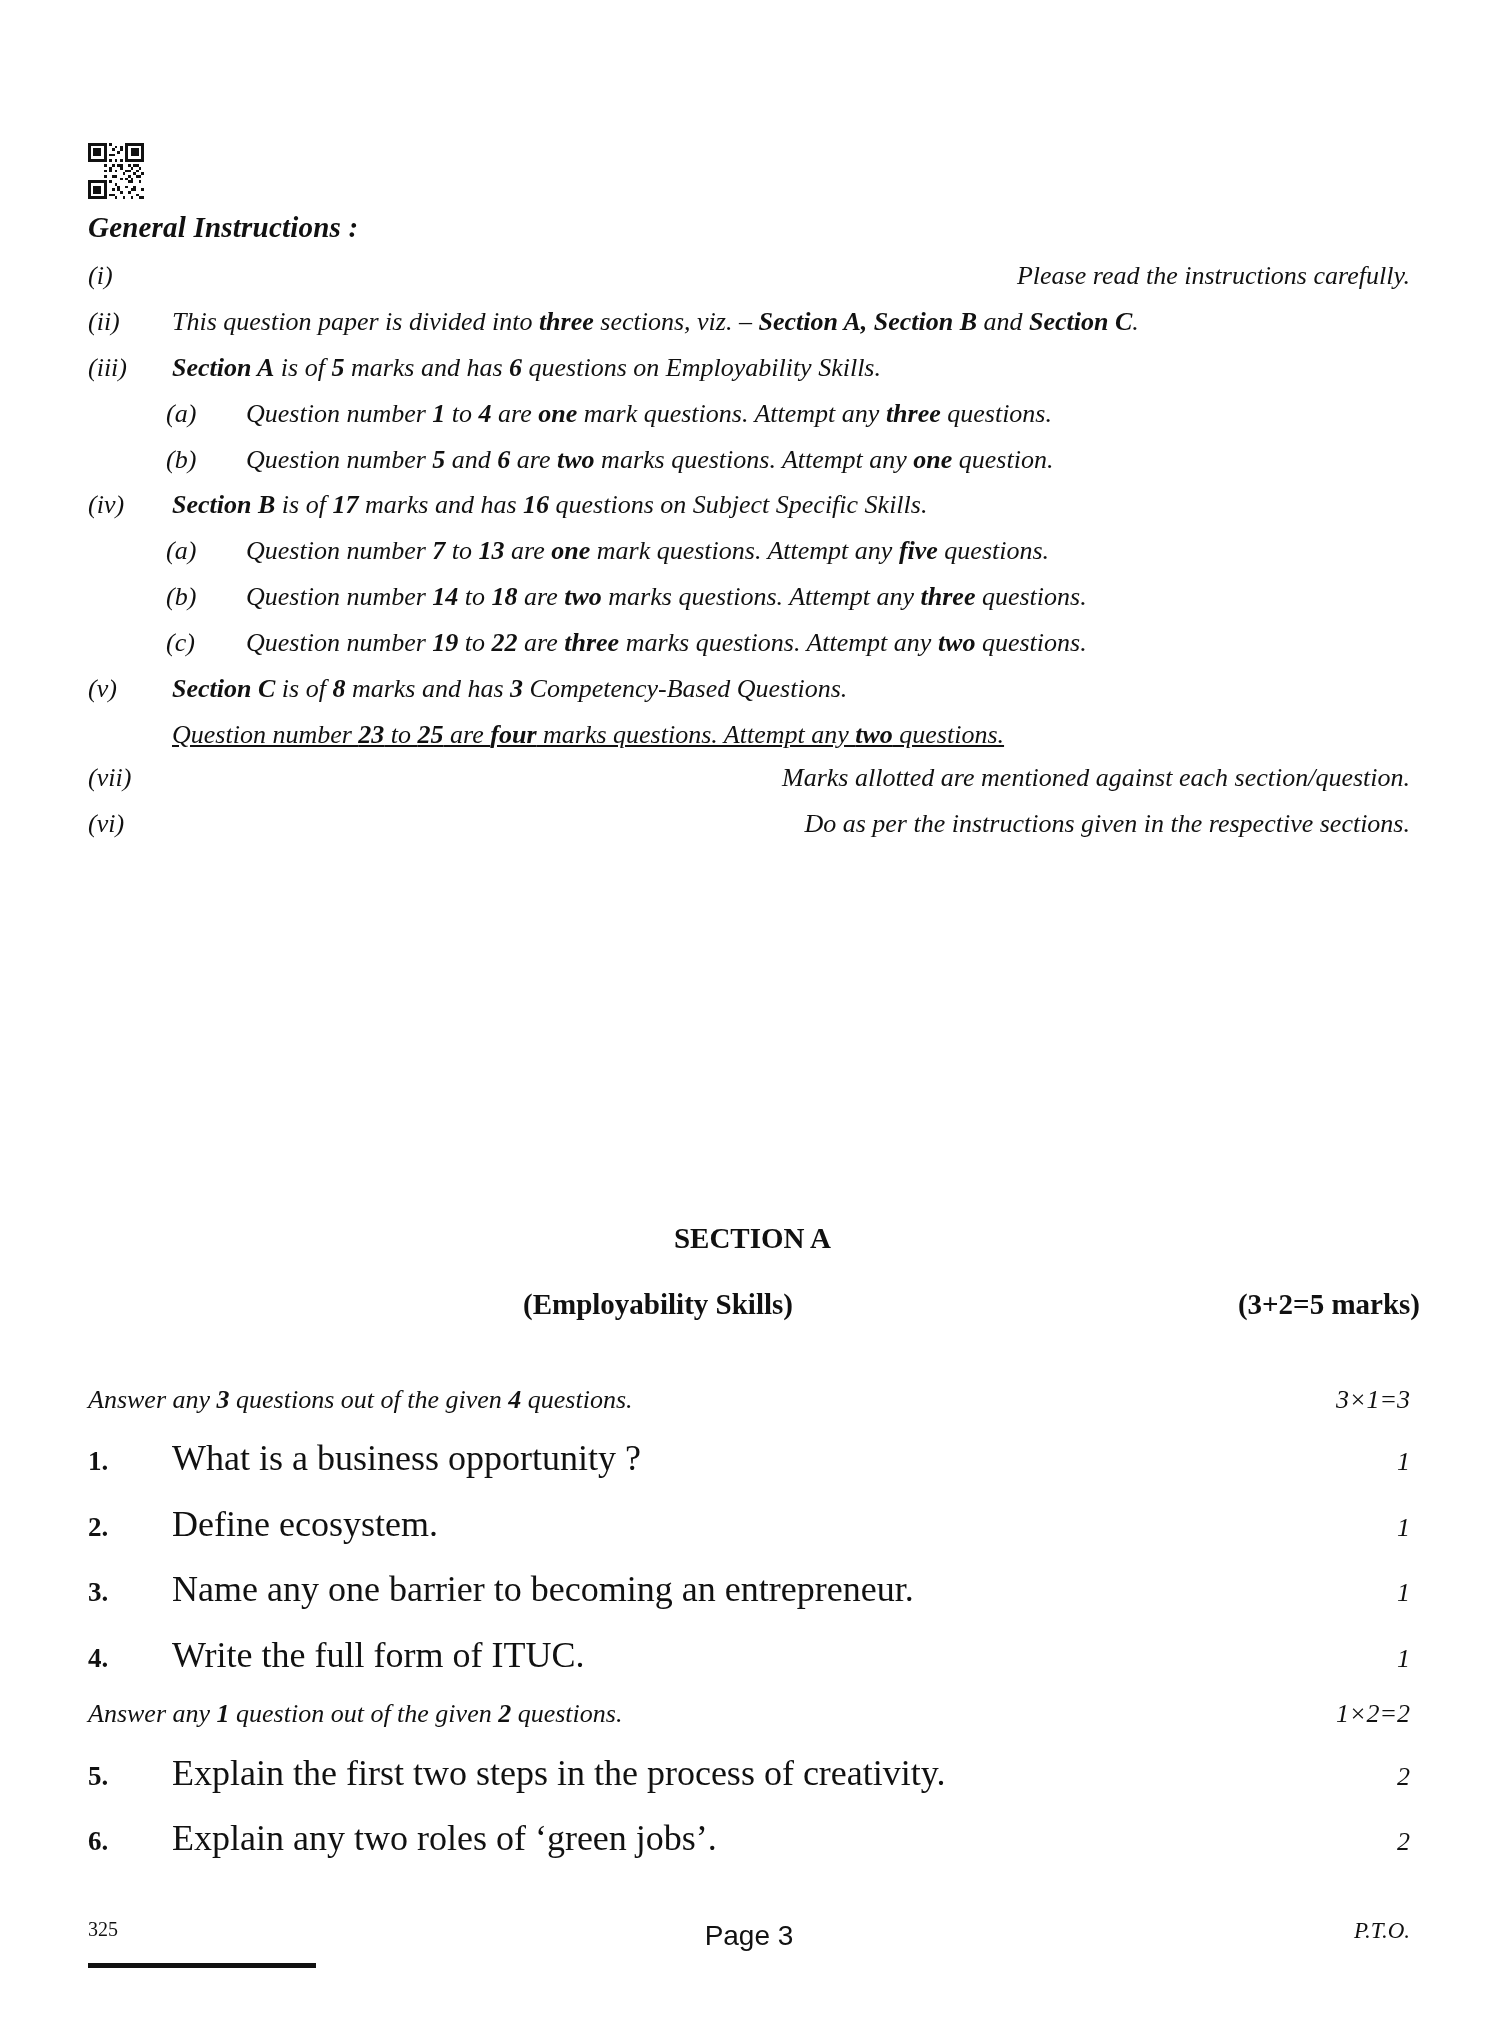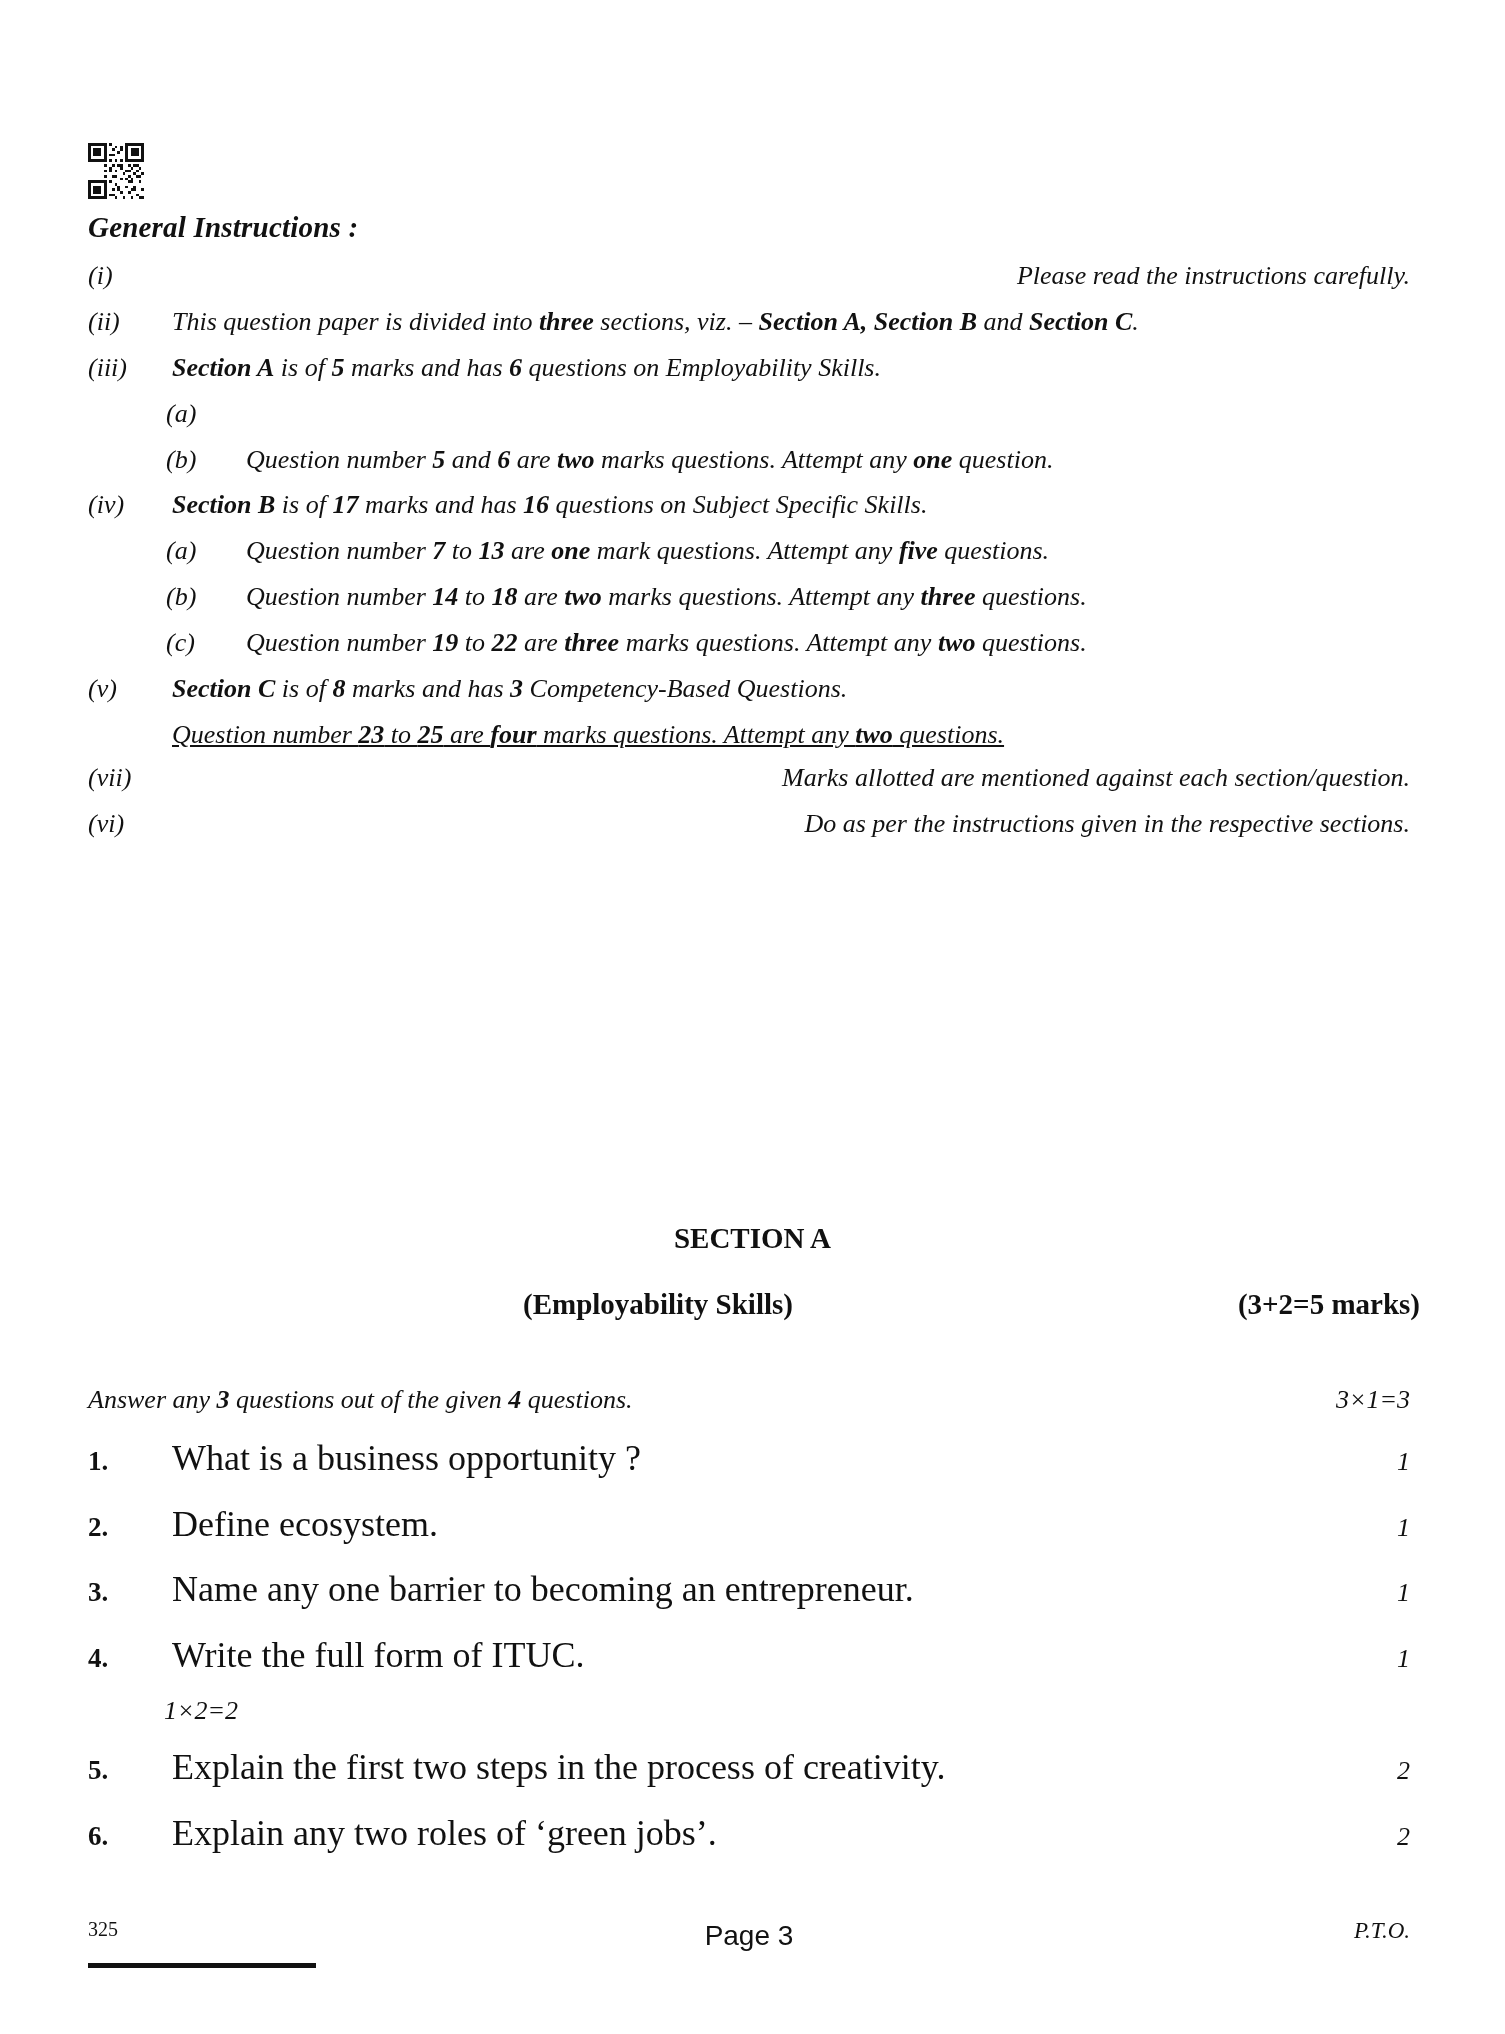--- a/index.html
+++ b/index.html
@@ -320,20 +320,21 @@
         <div class="ins-row">
           <div class="marker">(ii)</div>
           <div class="body"><span>This question paper is divided into </span><b class="em">three</b><span> sections, viz. – </span><b class="em">Section A, Section B</b><span> and </span><b class="em">Section C</b><span>.</span></div>
         </div>
         <div class="ins-row">
           <div class="marker">(iii)</div>
           <div class="body"><b class="em">Section A</b><span> is of </span><b class="em">5</b><span> marks and has </span><b class="em">6</b><span> questions on Employability Skills.</span></div>
         </div>
         <div class="sub-row">
           <div class="marker">(a)</div>
+          <div class="body"><span>Question number </span><b class="em">1</b><span> to </span><b class="em">4</b><span> are </span><b class="em">one</b><span> mark questions. Attempt any </span><b class="em">three</b><span> questions.</span></div>
         </div>
         <div class="sub-row">
           <div class="marker">(b)</div>
           <div class="body"><span>Question number </span><b class="em">5</b><span> and </span><b class="em">6</b><span> are </span><b class="em">two</b><span> marks questions. Attempt any </span><b class="em">one</b><span> question.</span></div>
         </div>
         <div class="ins-row">
           <div class="marker">(iv)</div>
           <div class="body"><b class="em">Section B</b><span> is of </span><b class="em">17</b><span> marks and has </span><b class="em">16</b><span> questions on Subject Specific Skills.</span></div>
         </div>
         <div class="sub-row">
@@ -387,20 +388,21 @@
         <div class="num">3.</div>
         <div class="qtext">Name any one barrier to becoming an entrepreneur.</div>
         <div class="mk">1</div>
       </div>
       <div class="q-row">
         <div class="num">4.</div>
         <div class="qtext">Write the full form of ITUC.</div>
         <div class="mk">1</div>
       </div>
       <div class="answer-line">
+        <div class="txt"><span>Answer any </span><b class="em">1</b><span> question out of the given </span><b class="em">2</b><span> questions.</span></div>
         <div class="mk">1×2=2</div>
       </div>
       <div class="q-row">
         <div class="num">5.</div>
         <div class="qtext">Explain the first two steps in the process of creativity.</div>
         <div class="mk">2</div>
       </div>
       <div class="q-row">
         <div class="num">6.</div>
         <div class="qtext">Explain any two roles of ‘green jobs’.</div>

